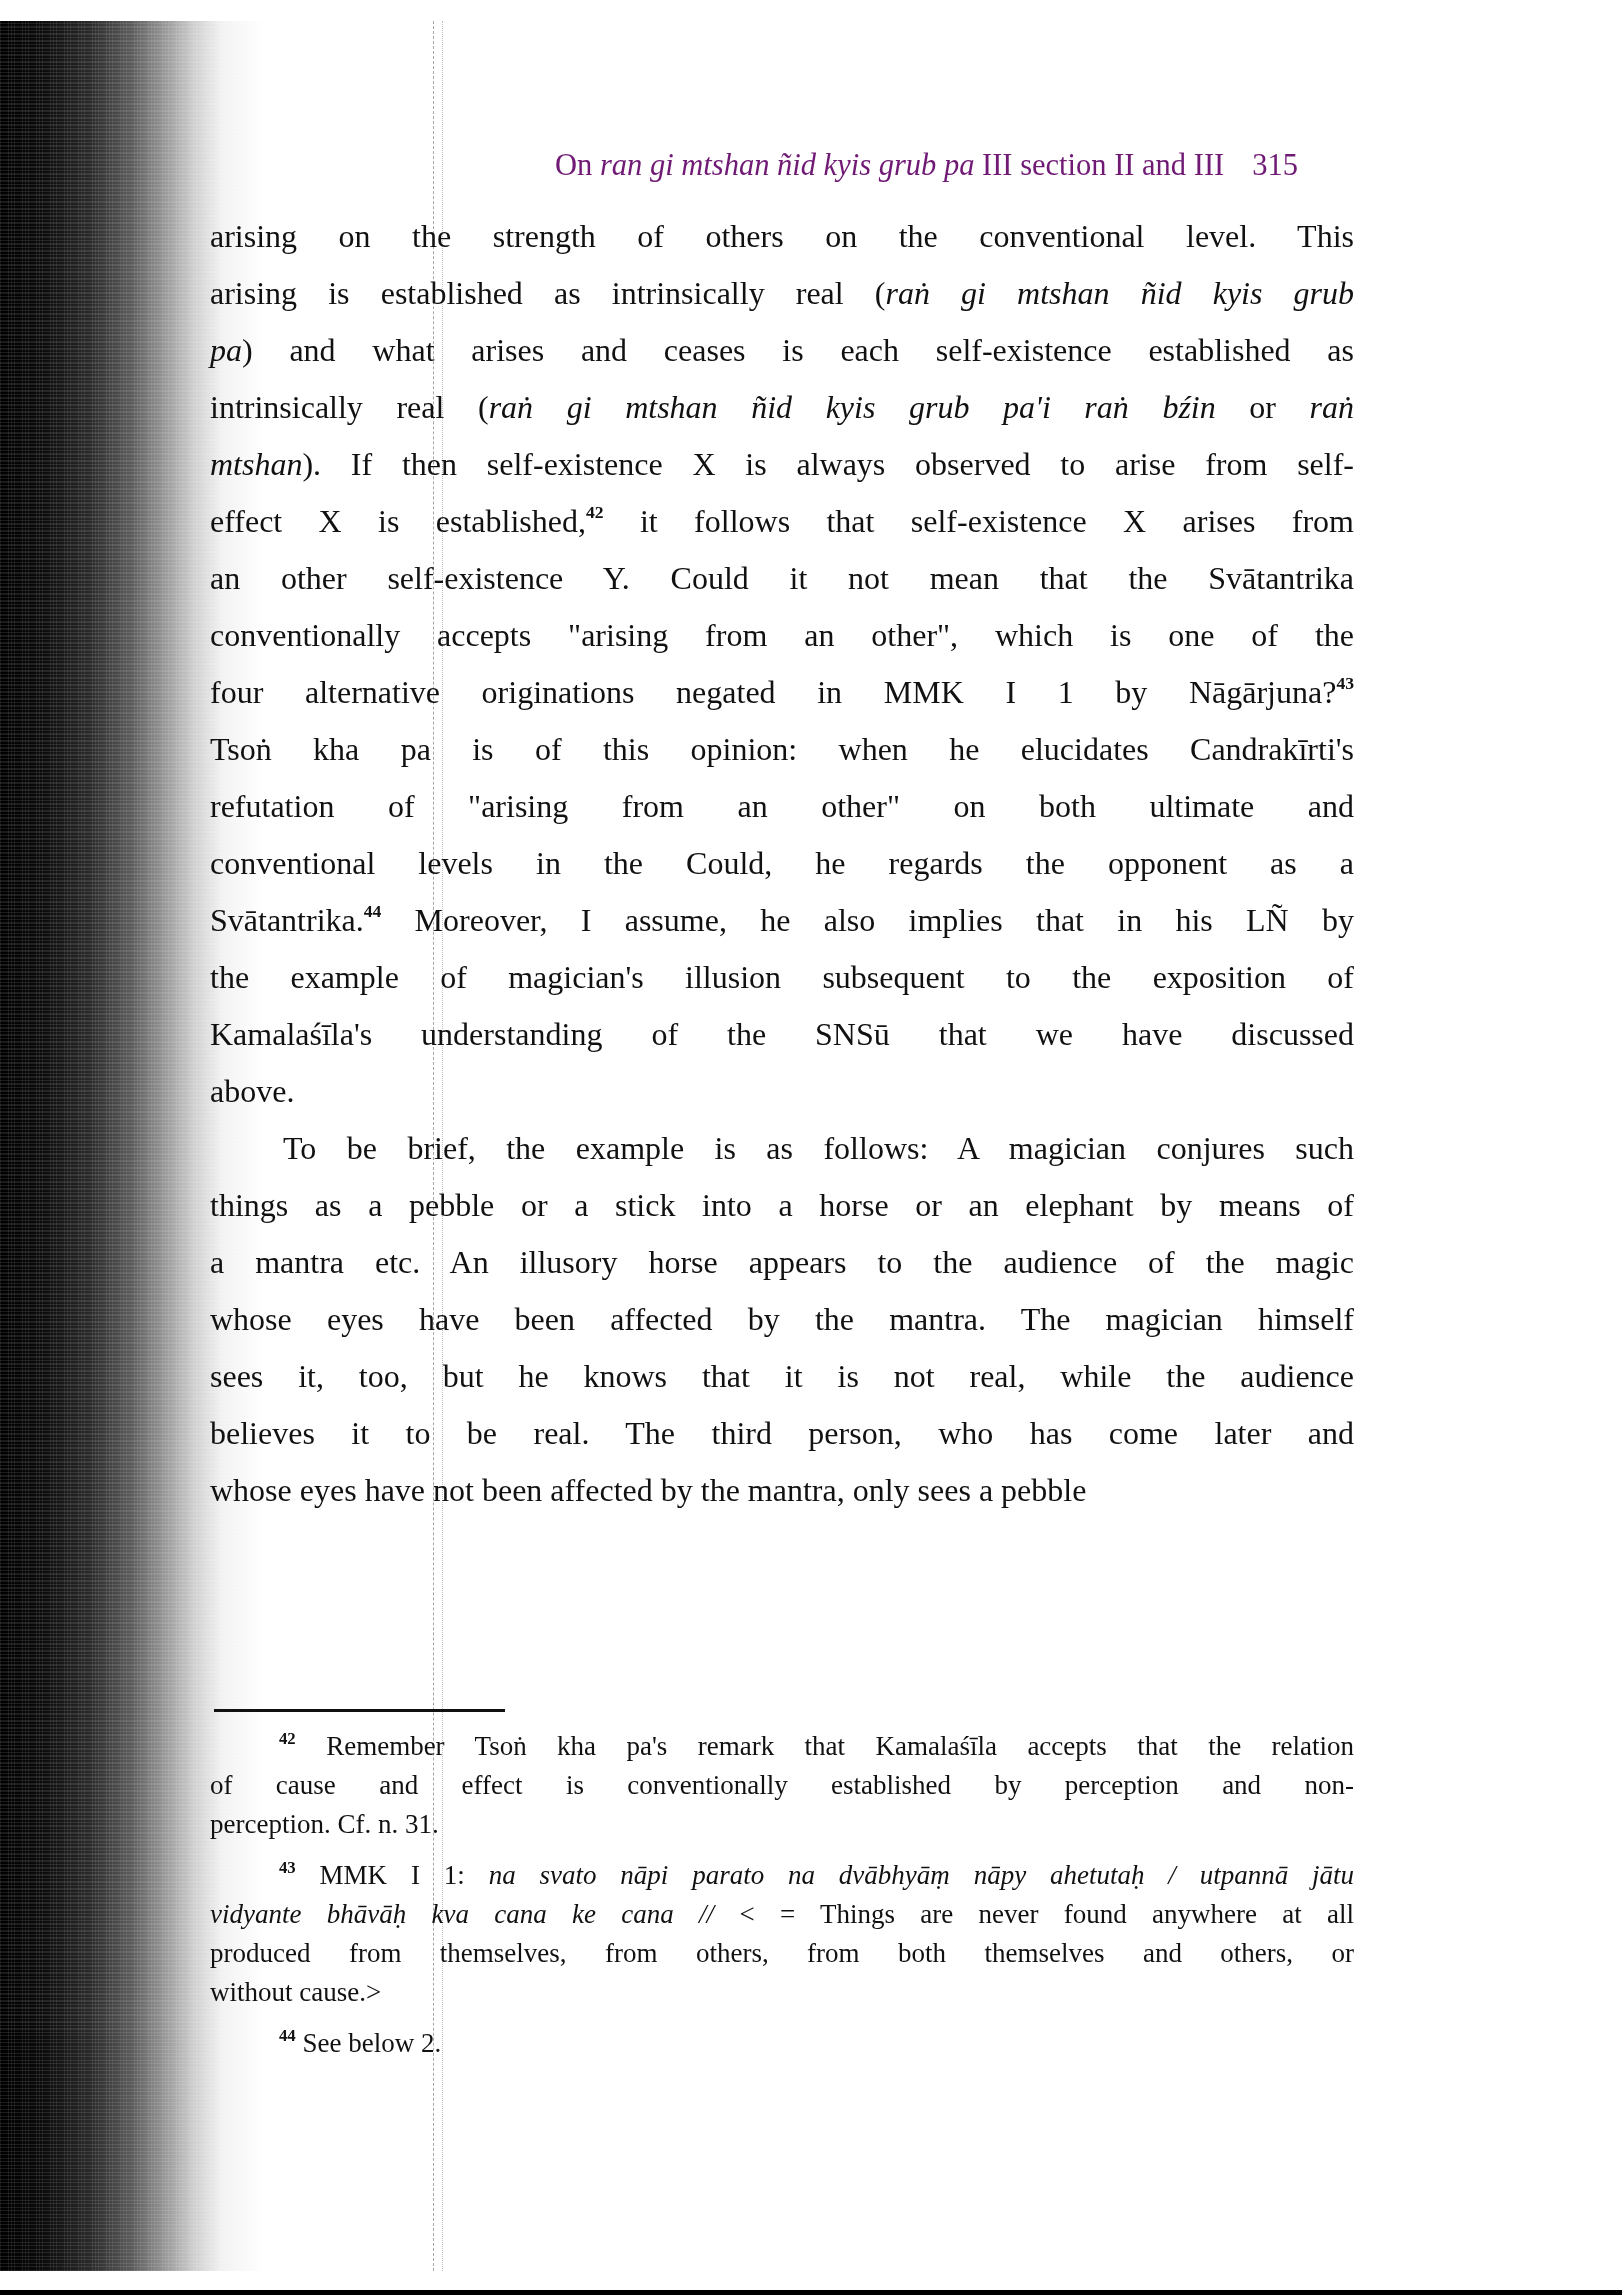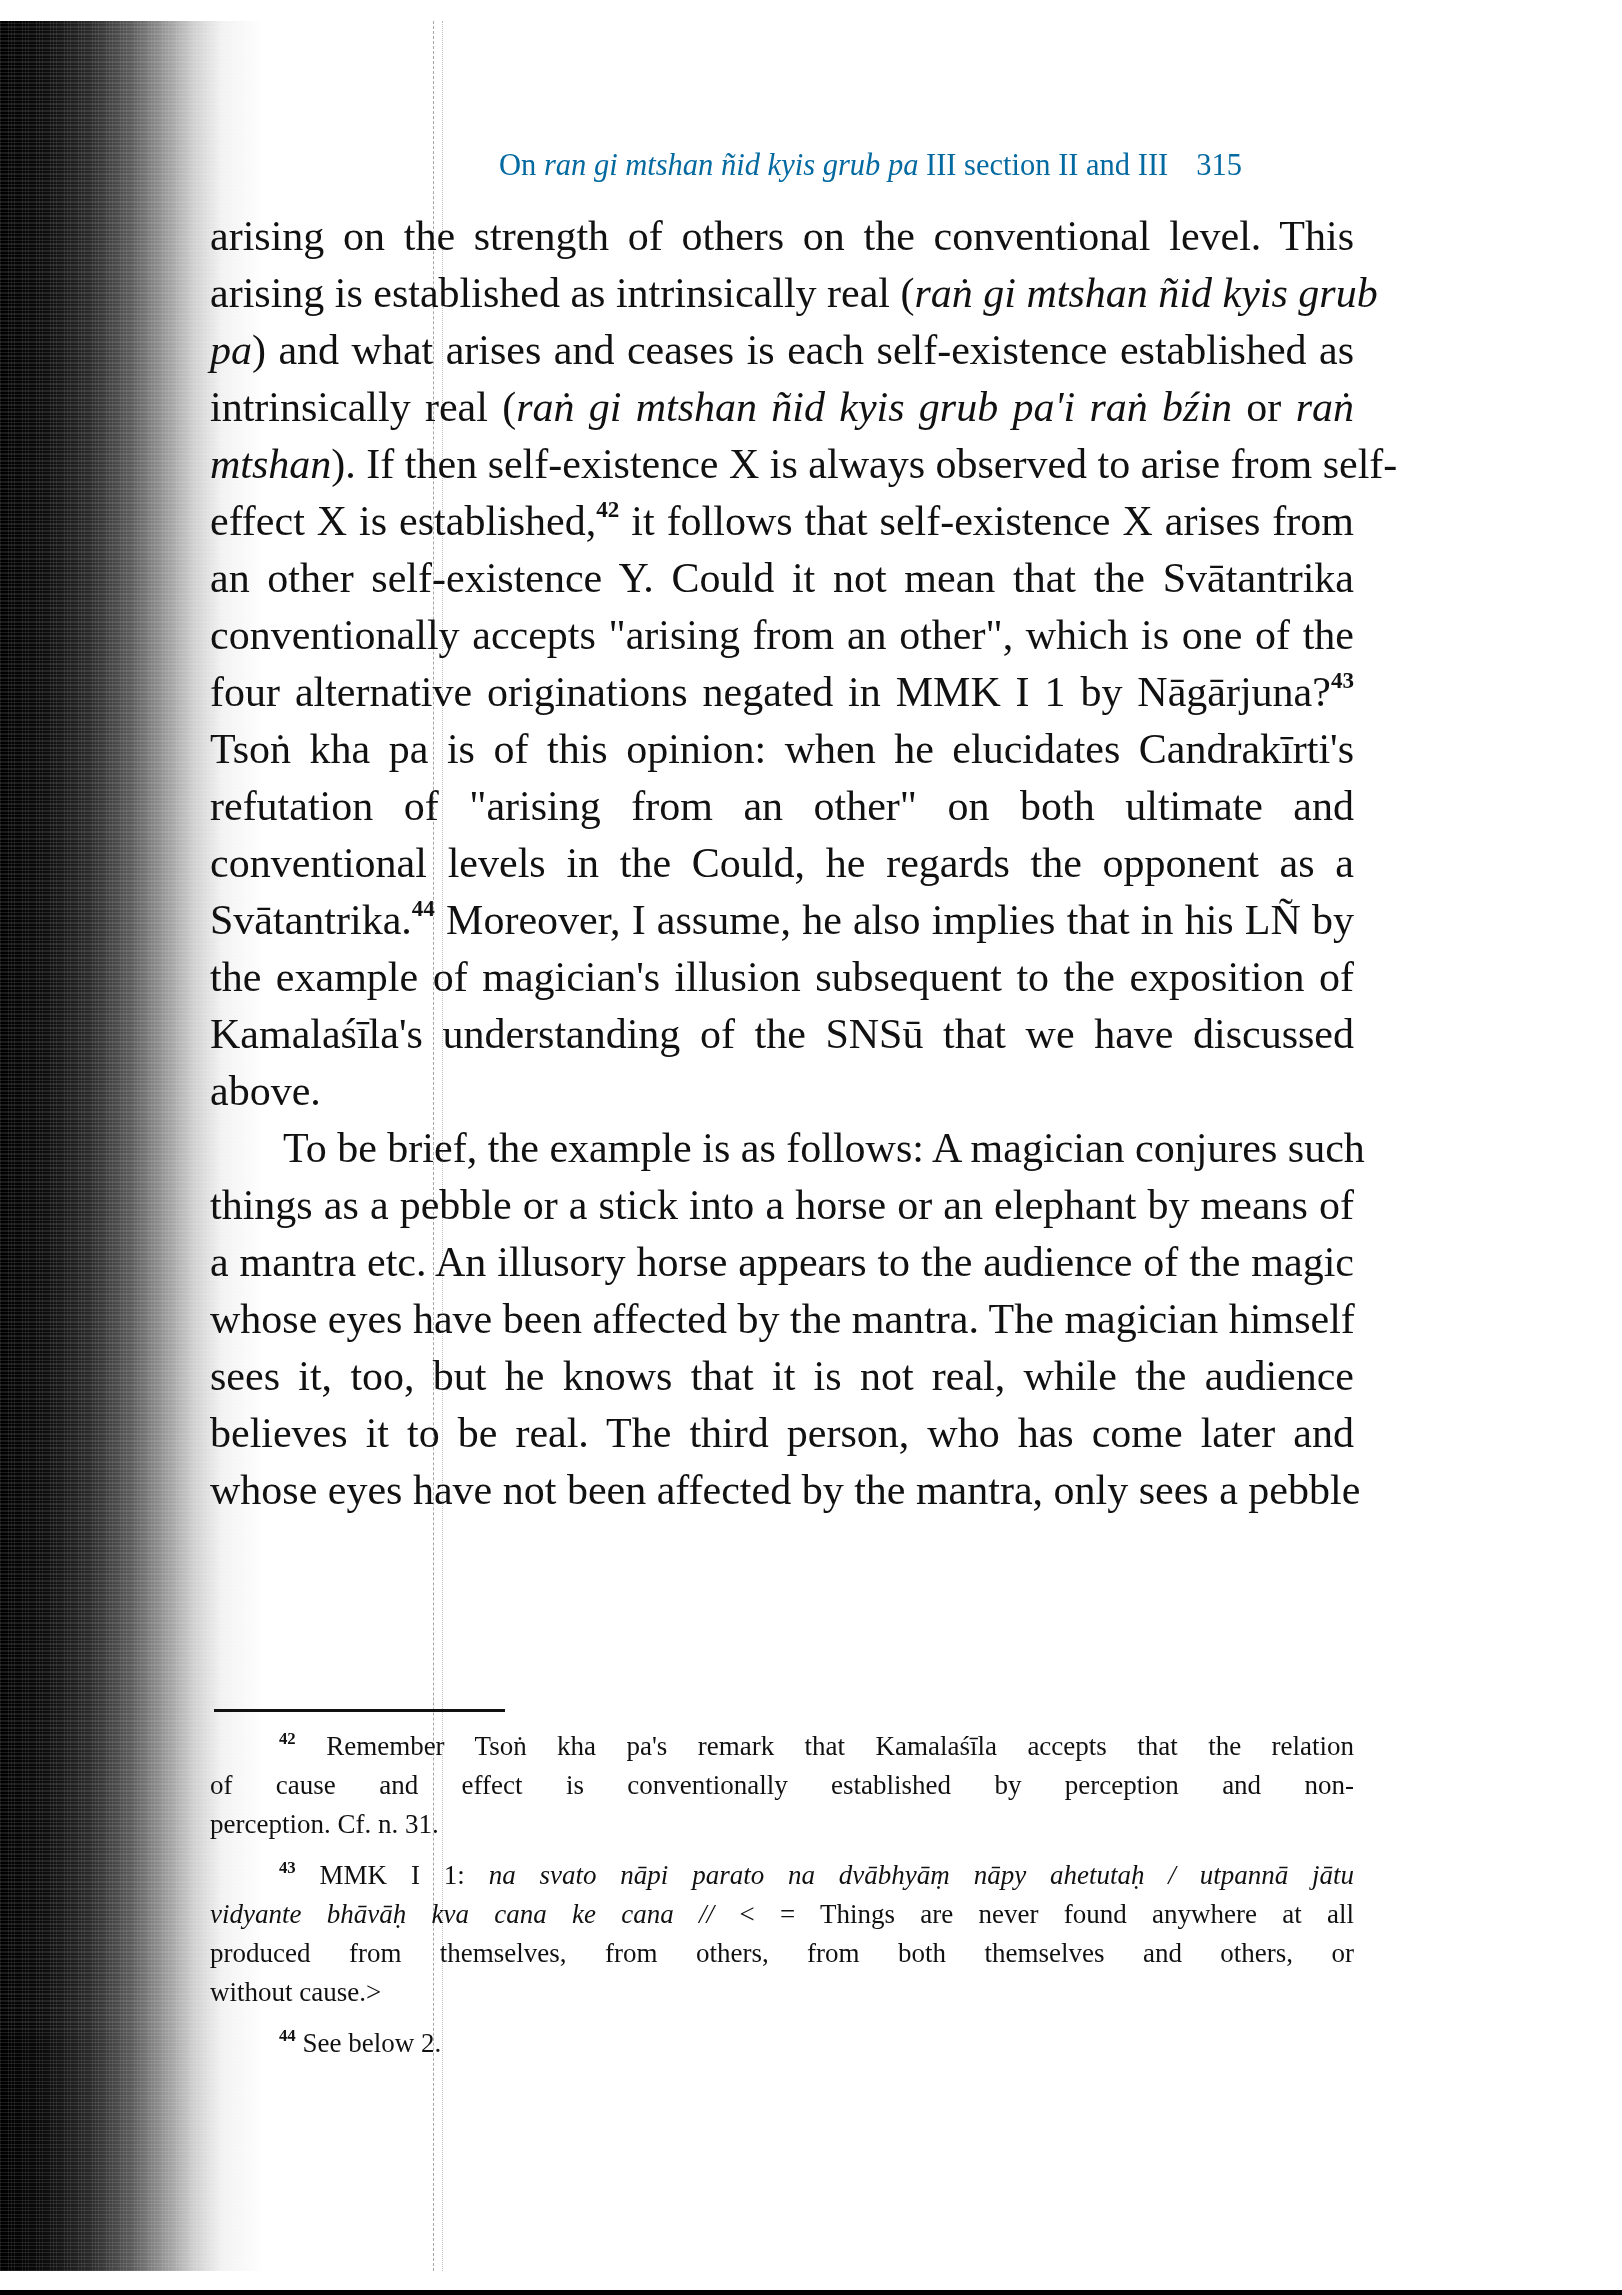--- a/index.html
+++ b/index.html
@@ -65,32 +65,32 @@
 
     .page-header {
       position: absolute;
       left: 499px;
       width: 855px;
       top: 147px;
       font-size: 30.5px;
       line-height: 36px;
       white-space: nowrap;
       display: flex;
-      justify-content: flex-start;
-      color: #0369a1;
+      justify-content: center;
+      color: #701a75;
     }
     .page-header .running-title i { font-style: italic; }
     .page-number { padding-left: 28px; }
 
     .body-text {
       position: absolute;
       left: 210px;
       top: 208px;
       width: 1144px;
-      font-size: 42px;
+      font-size: 32px;
       line-height: 57px;
       text-align: justify;
       text-align-last: auto;
     }
     .line {
       display: block;
       text-align: justify;
       text-align-last: justify;
       white-space: nowrap;
       overflow: visible;

